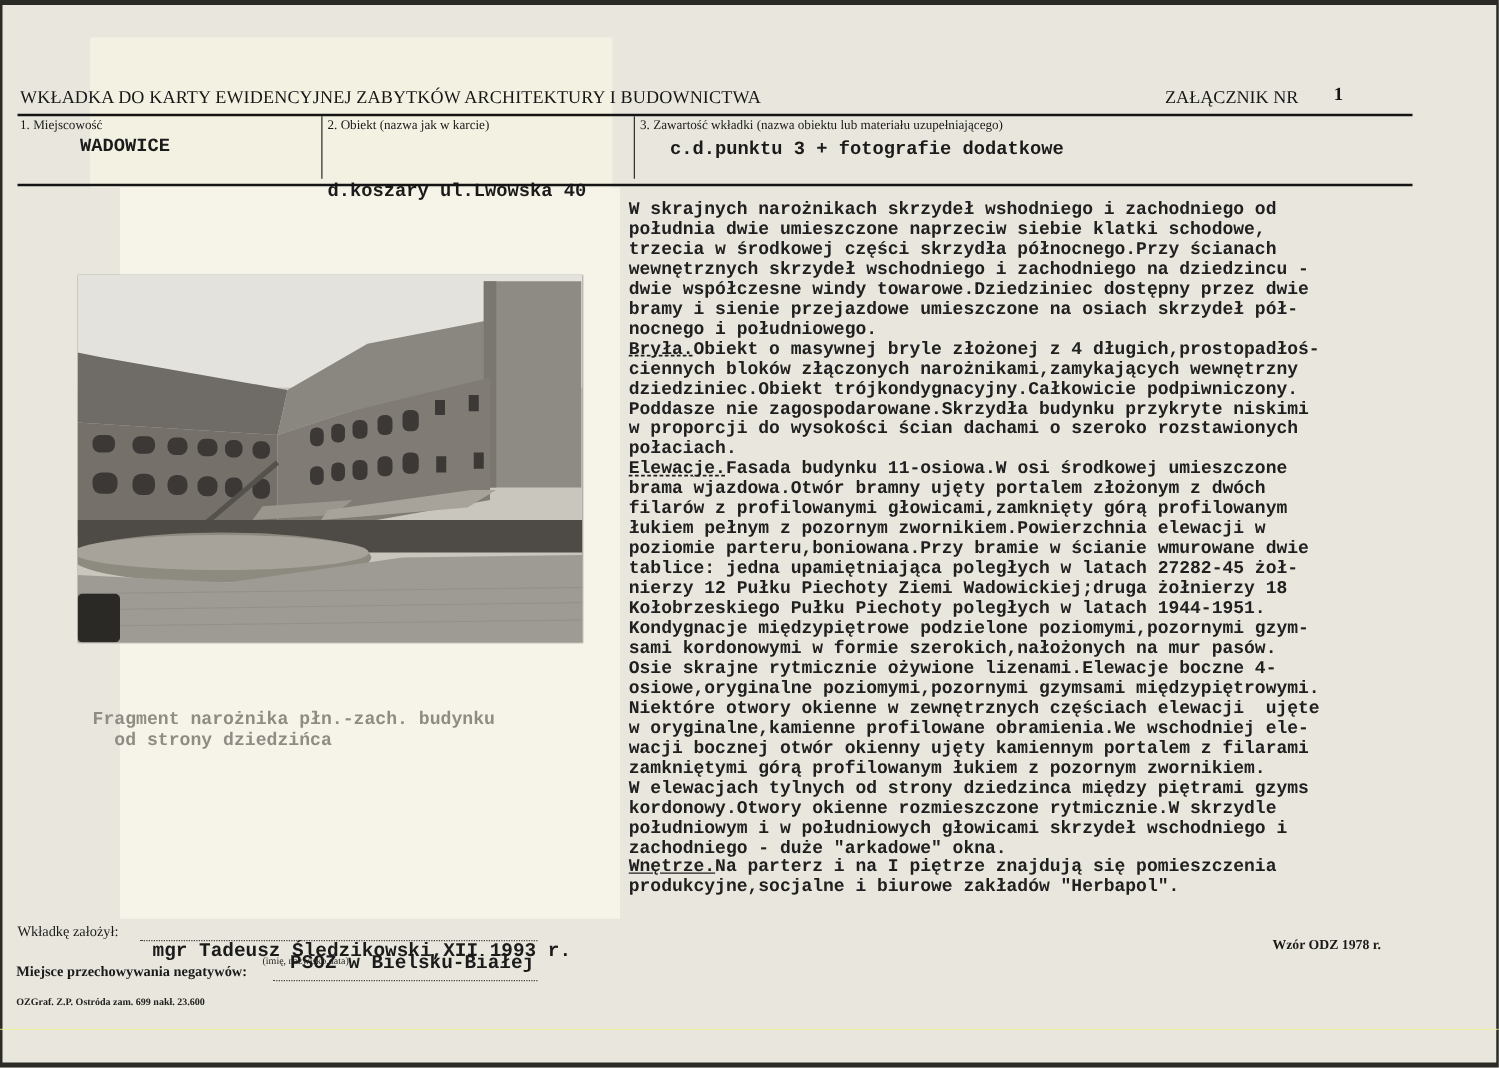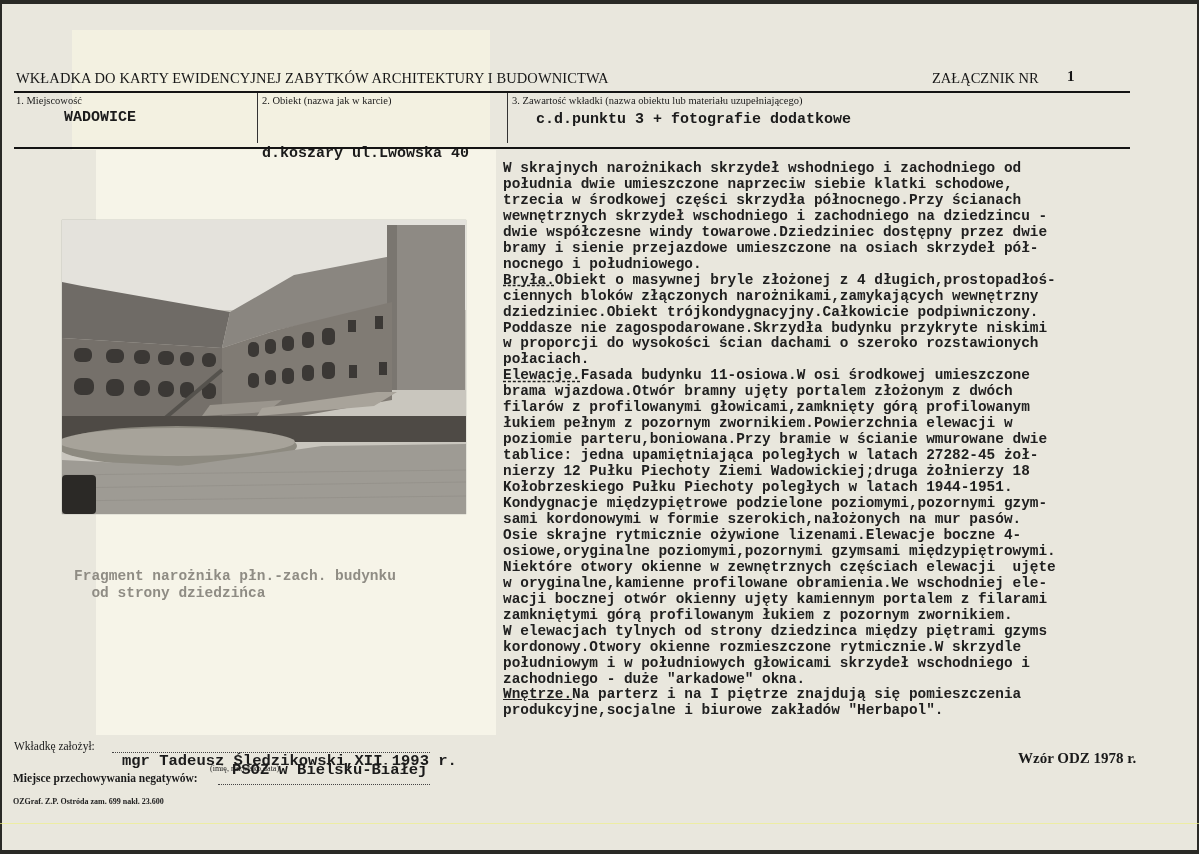--- a/index.html
+++ b/index.html
@@ -47,21 +47,21 @@
       position: absolute; left: 503px; top: 161px; width: 660px;
       font-family: "Liberation Mono", monospace; font-weight: bold; font-size: 14.4px;
       line-height: 15.95px; color: #202020; white-space: pre;
     }
     .body-text .ul { text-decoration: underline; text-decoration-style: dashed; font-family: Liberation Mono, monospace; }
     .body-text .ul2 { text-decoration: underline; }
     .footer-label { position: absolute; font-size: 11.5px; color: #1a1a1a; }
     .dots { position: absolute; border-bottom: 1px dotted #444; height: 0; }
     .tiny { position: absolute; font-size: 8px; color: #222; }
     .print-info { position: absolute; left: 13px; top: 797px; font-size: 8px; font-weight: bold; color: #222; }
-    .wzor { position: absolute; left: 1018px; top: 750px; font-size: 15px; font-weight: bold; color: #1a1a1a; }
+    .wzor { position: absolute; left: 1018px; top: 750px; font-size: 11px; font-weight: bold; color: #1a1a1a; }
     .yellow-line { position: absolute; left: 0; top: 823px; width: 1199px; height: 1px; background: #eef08a; opacity: 0.7; }
   </style>
 </head>
 <body>
 
 <div class="sheet"></div>
 <div class="paste-top"></div>
 <div class="paste-left"></div>
 
 <div class="header-title">WKŁADKA DO KARTY EWIDENCYJNEJ ZABYTKÓW ARCHITEKTURY I BUDOWNICTWA</div>

